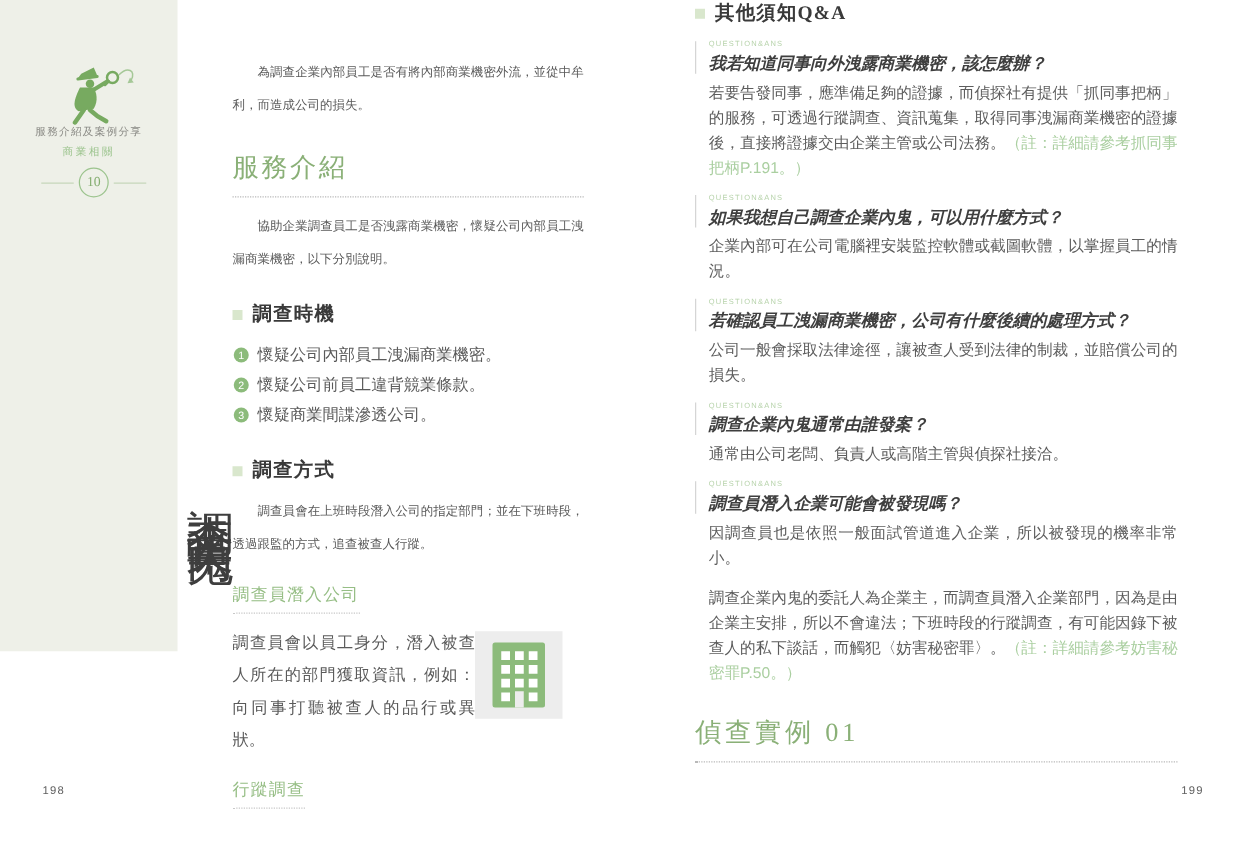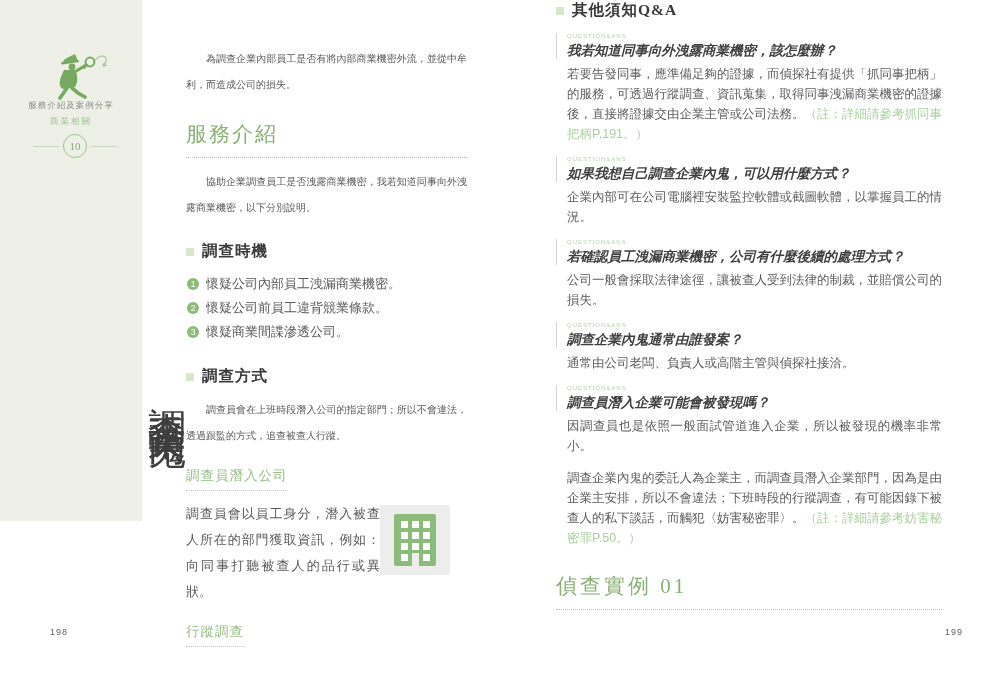--- a/index.html
+++ b/index.html
@@ -34,21 +34,21 @@
     font-family:"Liberation Serif", serif;font-size:11px;color:#84ad70;
   }
   .v-title{
     position:absolute;left:0;top:172px;width:142px;text-align:center;
     writing-mode:vertical-rl;text-orientation:upright;
     left:50px;
     font-size:38px;color:#3e3e3e;letter-spacing:5px;font-weight:400;
     height:440px;
   }
   .pageno{position:absolute;font-size:9px;color:#5f5f5f;letter-spacing:1px;}
-  .pageno-left{left:34px;top:627px;margin-left:16px;}
+  .pageno-left{left:34px;top:627px;}
   .pageno-right{left:945px;top:627px;}
 
   
   .h1-green{
     font-family:"Liberation Serif", serif;
     font-size:21px;color:#8ab077;letter-spacing:2px;
     padding-bottom:9px;border-bottom:1px dotted #b9b9b9;
   }
   .sec-head{
     display:flex;align-items:center;
@@ -140,21 +140,21 @@
   </div>
   <div class="v-title">調查企業內鬼</div>
 </div>
 <div class="pageno pageno-left">198</div>
 <div class="pageno pageno-right">199</div>
 
 <div class="col-left">
   <div class="para indent intro">為調查企業內部員工是否有將內部商業機密外流，並從中牟利，而造成公司的損失。</div>
 
   <div class="h1-green">服務介紹</div>
-  <div class="para indent p2">協助企業調查員工是否洩露商業機密，我若知道同事向外洩露商業機密，以下分別說明。</div>
+  <div class="para indent p2">協助企業調查員工是否洩露商業機密，懷疑公司內部員工洩漏商業機密，以下分別說明。</div>
 
   <div class="sec-head m1">
     <span class="sq"></span>
     <span>調查時機</span>
   </div>
   <div class="num-list" id="timing-list">
       <div class="num-item">
         <span class="num-dot">1</span>
         <span>懷疑公司內部員工洩漏商業機密。</span>
       </div>
@@ -165,21 +165,21 @@
       <div class="num-item">
         <span class="num-dot">3</span>
         <span>懷疑商業間諜滲透公司。</span>
       </div>
     </div>
 
   <div class="sec-head m2">
     <span class="sq"></span>
     <span>調查方式</span>
   </div>
-  <div class="para indent p3">調查員會在上班時段潛入公司的指定部門；所以不會違法，透過跟監的方式，追查被查人行蹤。</div>
+  <div class="para indent p3">調查員會在上班時段潛入公司的指定部門；並在下班時段，透過跟監的方式，追查被查人行蹤。</div>
 
   <div class="sub-head">調查員潛入公司</div>
   <div class="media-row">
     <div class="media-text">調查員會以員工身分，潛入被查人所在的部門獲取資訊，例如：向同事打聽被查人的品行或異狀。</div>
     <div class="media-icon">
       <svg width="52" height="56" viewBox="0 0 52 56">
         <rect x="5" y="2" width="42" height="52" rx="2" fill="#8cbb7b"></rect>
         <g fill="#ffffff">
           <rect x="12" y="9" width="7" height="7"></rect>
             <rect x="23" y="9" width="7" height="7"></rect>

